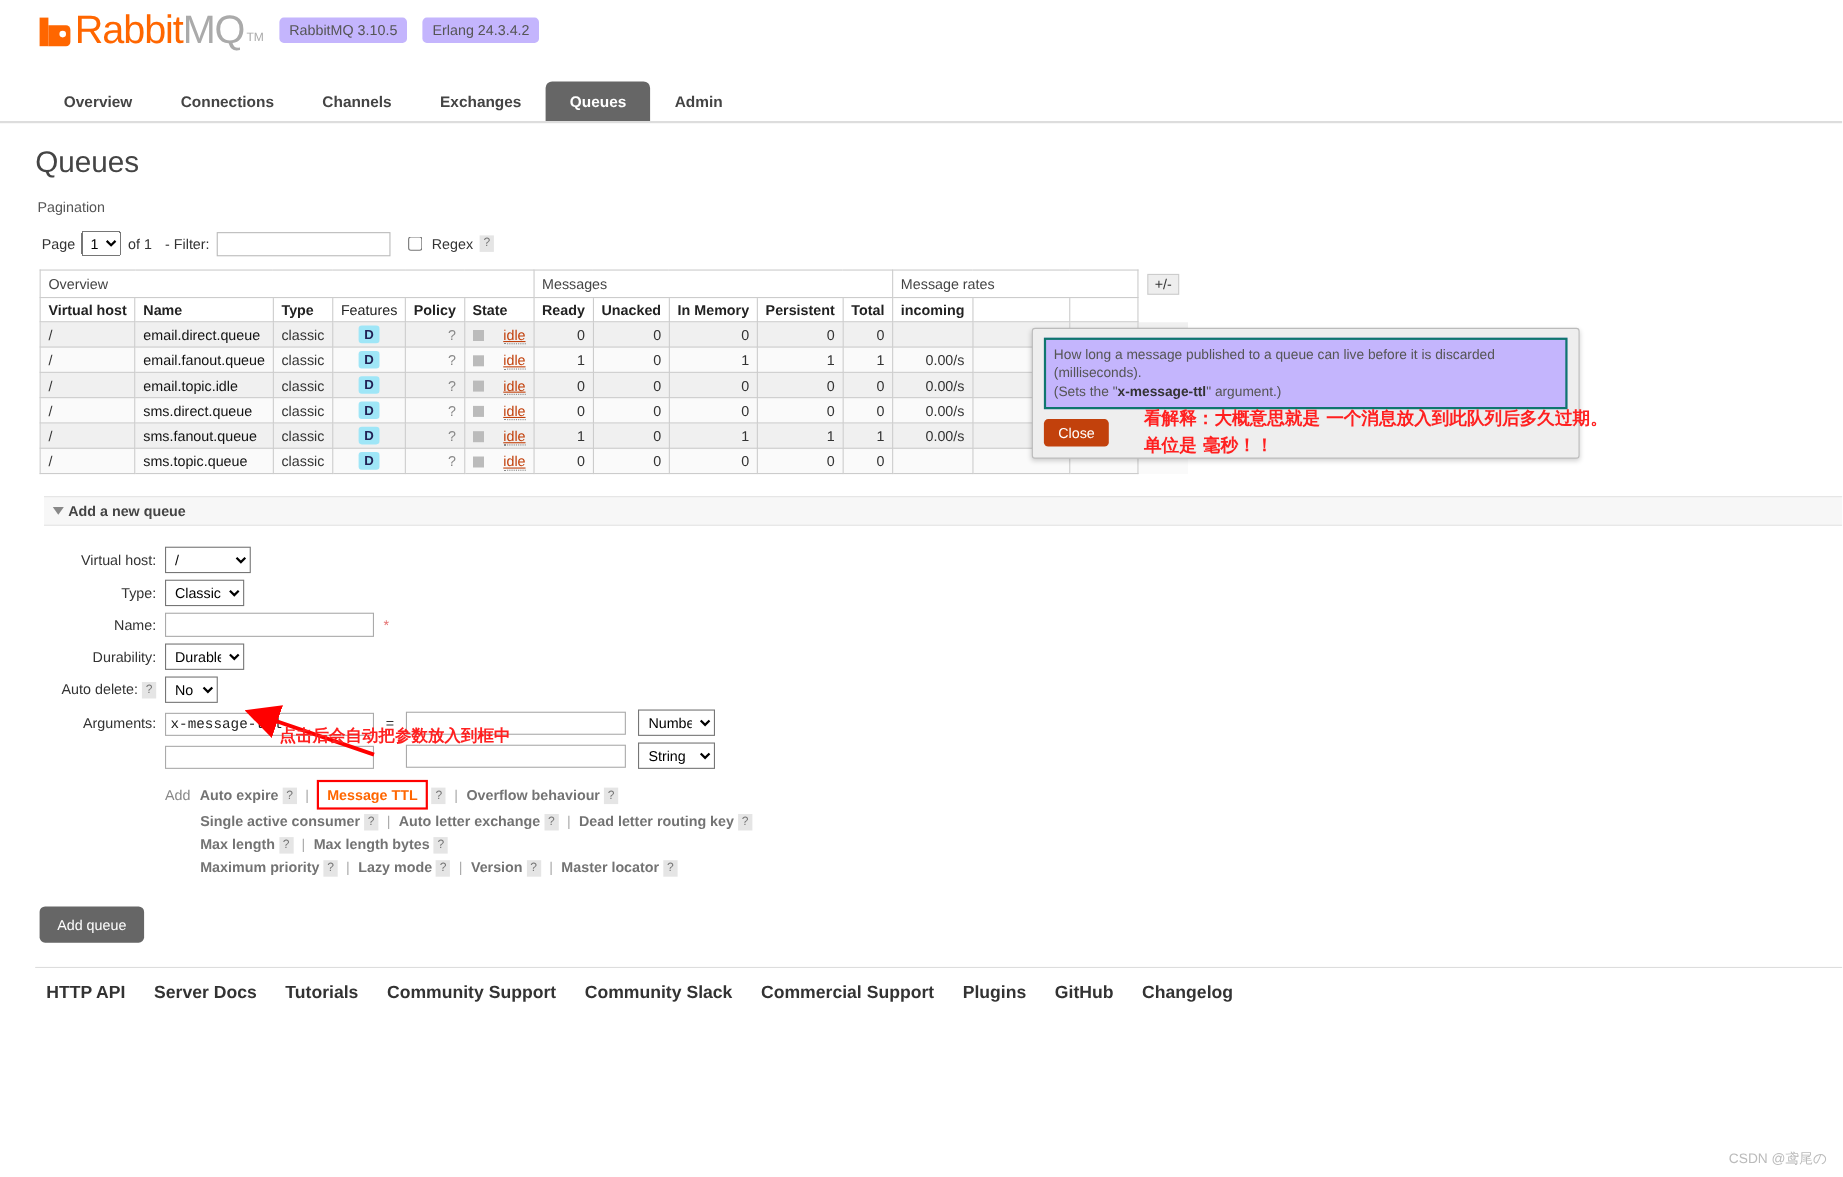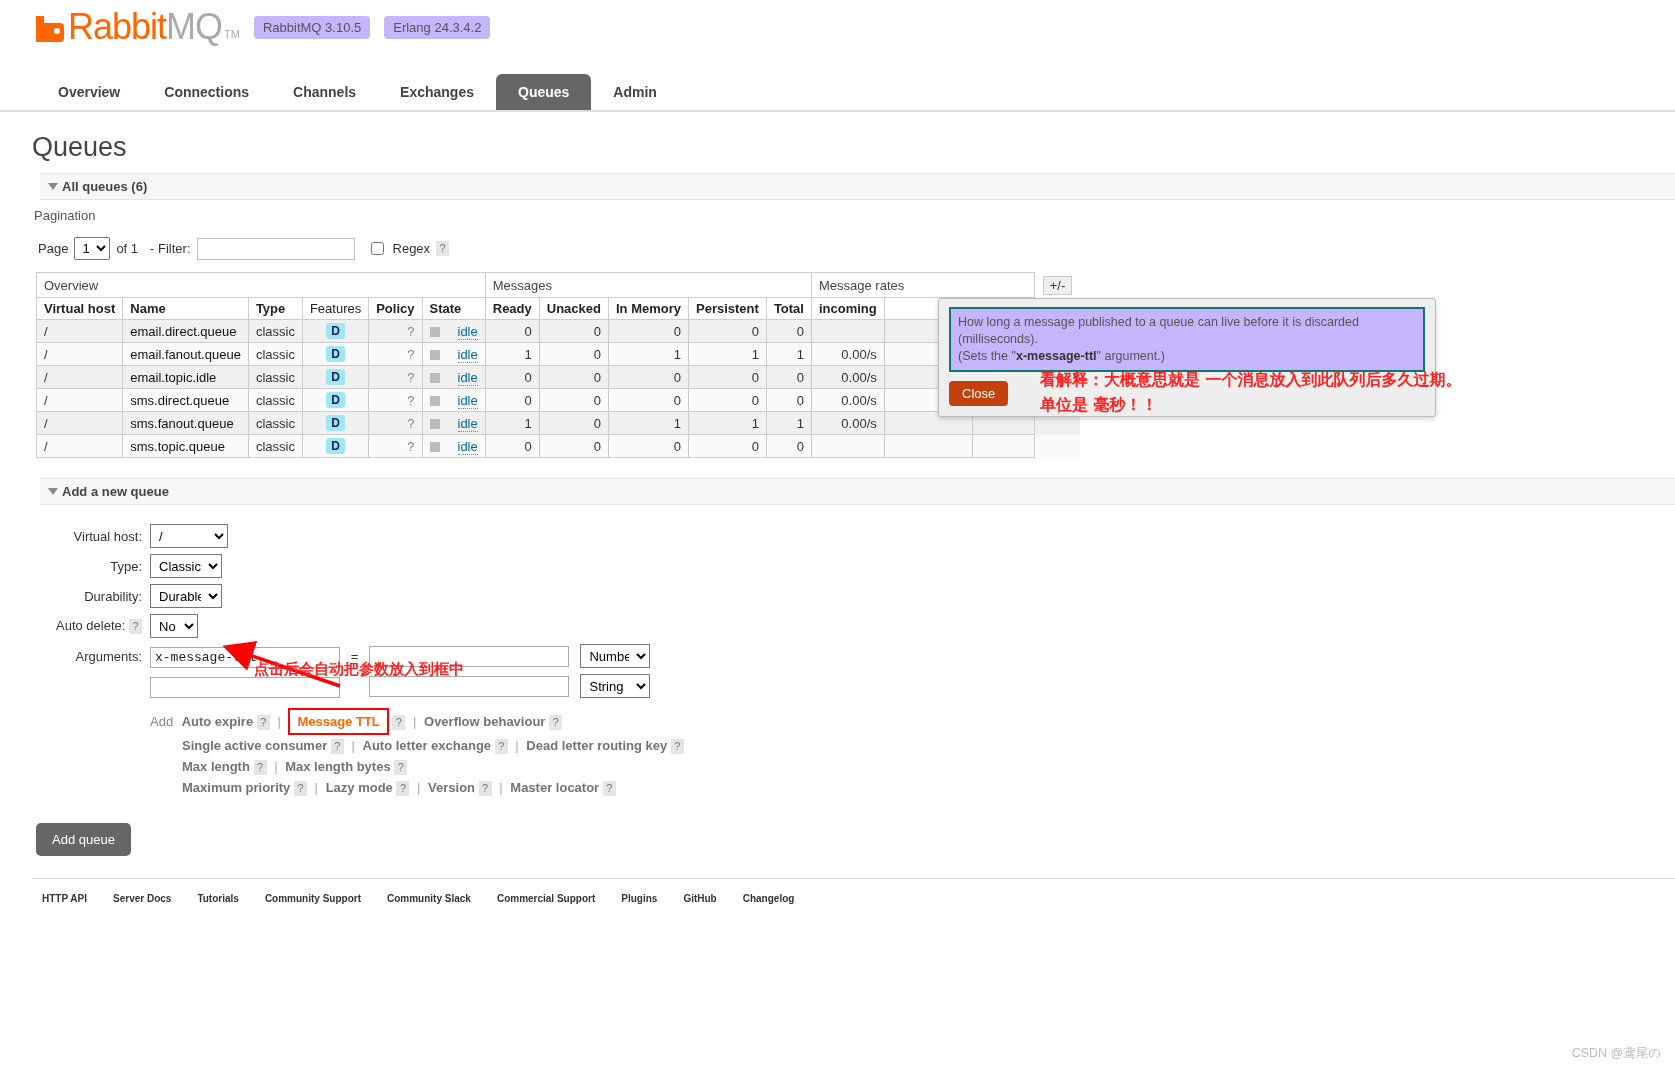--- a/index.html
+++ b/index.html
@@ -70,21 +70,21 @@
   table.queues td.num, table.queues th.num { text-align:right; }
   table.queues tbody tr { background:#f0f0f0; }
   table.queues tbody tr:nth-child(even) { background:#fafafa; }
   td.qname { font-weight:bold; color:#111; }
   .feat-d {
     display:inline-block; background:#9fe6f7; color:#225; font-weight:bold;
     padding:1px 5px; border-radius:3px; font-size:12px;
   }
   .state-cell { white-space:nowrap; }
   .state-box { display:inline-block; width:10px; height:10px; background:#bbb; vertical-align:middle; margin-right:18px; }
-  .state-txt { border-bottom:1px dotted #888; color:#0369a1; }
+  .state-txt { border-bottom:1px dotted #888; color:#c2410c;text-decoration:underline; }
   .plusminus { display:inline-block; background:#eee; border:1px solid #ccc; padding:1px 6px; font-size:13px; color:#333; }
 
   
   .popup {
     position:absolute; left:938px; top:298px; width:498px;
     background:#eeeeee; border:1px solid #bbb; border-radius:3px;
     box-shadow:0 2px 5px rgba(0,0,0,.18); padding:8px 10px 10px 10px; z-index:40;
   }
   .popup-inner { border:2px solid #0f766e; padding:5px 7px; background:#c4b5fd; }
   .popup-text { font-size:12.5px; color:#555; line-height:17px; }
@@ -137,21 +137,21 @@
     color:#f60; font-weight:bold; text-decoration:none;
   }
   .indent-row { margin-left:32px; }
 
   .btn-addqueue {
     margin:20px 0 0 4px; background:#666; color:#fff; border:0; border-radius:5px;
     padding:9px 16px; font-size:13px; font-family:"Liberation Sans",sans-serif; cursor:pointer;
   }
 
   hr.foot-sep { border:0; border-top:1px solid #ddd; margin:22px 0 0 0; }
-  .footer-links { display:flex; gap:26px; padding:14px 0 0 10px; font-size:10px; font-weight:bold; }
+  .footer-links { display:flex; gap:26px; padding:14px 0 0 10px; font-size:16px; font-weight:bold; }
   .footer-links a { color:#333; text-decoration:none; }
   .watermark { position:absolute; right:14px; bottom:8px; color:#bbb; font-size:12.5px; }
 </style>
 </head>
 <body>
 
 <div id="page">
 
   <div class="header">
     <div class="logo-row">
@@ -176,24 +176,20 @@
     <a href="#">Channels</a>
     <a href="#">Exchanges</a>
     <a href="#" class="active">Queues</a>
     <a href="#">Admin</a>
   </div>
   <div class="nav-underline"></div>
 
   <div class="content">
     <h1 class="page-title">Queues</h1>
 
-    <div class="section-head" style="margin-left:8px;">
-      <span class="tri"></span>
-      <span>All queues (6)</span>
-    </div>
 
     <div class="subtle-label" style="margin-left:2px;">Pagination</div>
 
     
     <div class="pagination-row">
       <span>Page</span>
       <select>
         <option>1</option>
       </select>
       <span>of 1</span>
@@ -357,20 +353,27 @@
       </tr>
       <tr>
         <td class="form-label">Type:</td>
         <td>
           <select class="sel-type">
             <option>Classic</option>
           </select>
         </td>
       </tr>
       <tr>
+        <td class="form-label">Name:</td>
+        <td>
+          <input type="text" class="txt-name" value="" style="">
+          <span class="req-star">*</span>
+        </td>
+      </tr>
+      <tr>
         <td class="form-label">Durability:</td>
         <td>
           <select class="sel-dur">
             <option>Durable</option>
           </select>
         </td>
       </tr>
       <tr>
         <td class="form-label">
           <span>Auto delete:</span>

